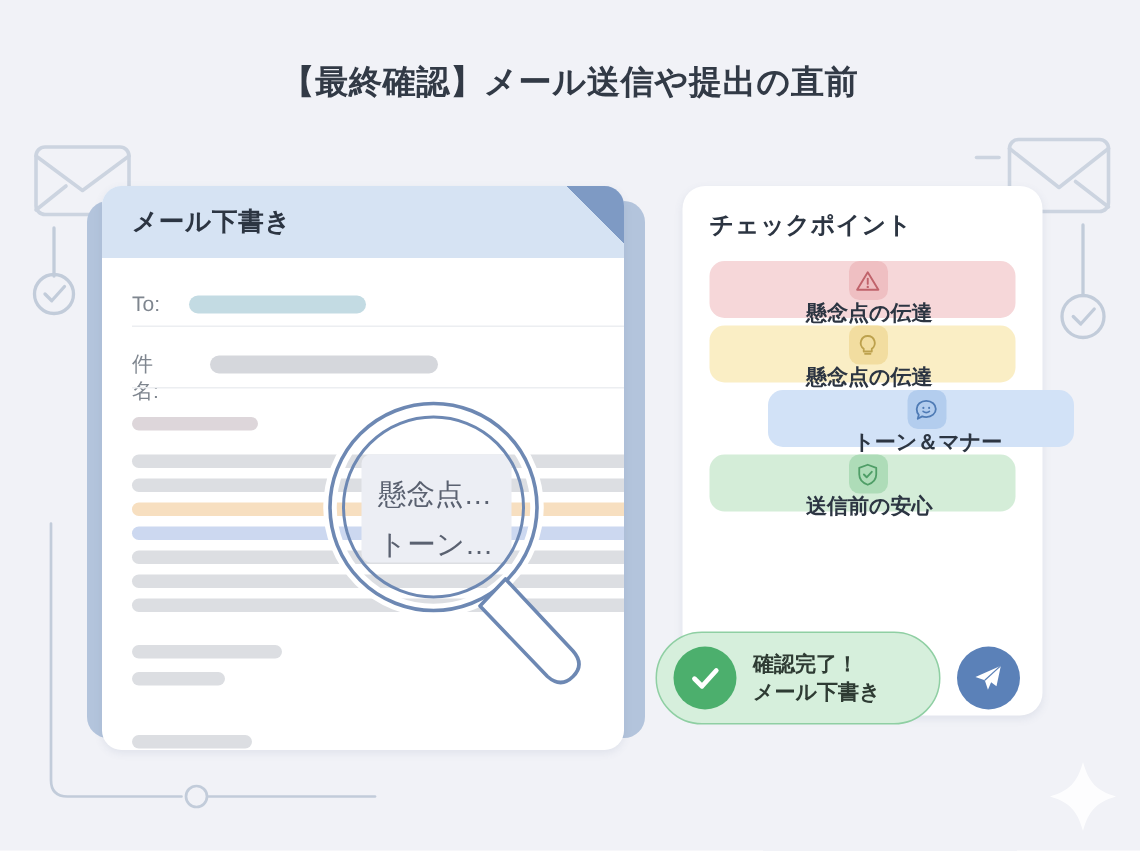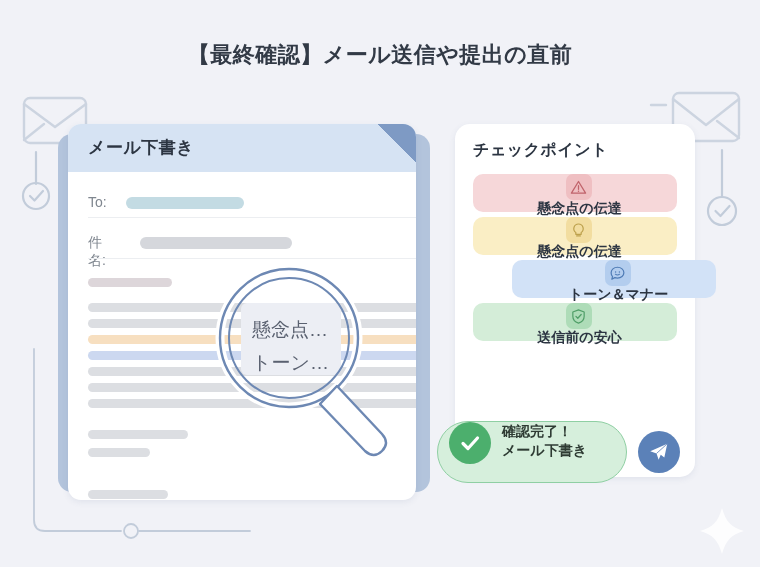--- a/index.html
+++ b/index.html
@@ -133,21 +133,21 @@
   }
 
   
   #done-badge {
     position: absolute;
     left: 437px; top: 421px;
     width: 190px; height: 62px;
     background: #d6efdc;
     border: 1.5px solid #8fcfa3;
     border-radius: 31px;
-    display: flex; align-items: flex-start;
+    display: flex; align-items: center;
   }
   #done-check-circle {
     width: 42px; height: 42px;
     margin-left: 11px;
     border-radius: 50%;
     background: #4caf6d;
     display: flex; align-items: center; justify-content: center;
     flex: 0 0 auto;
   }
   #done-text {

